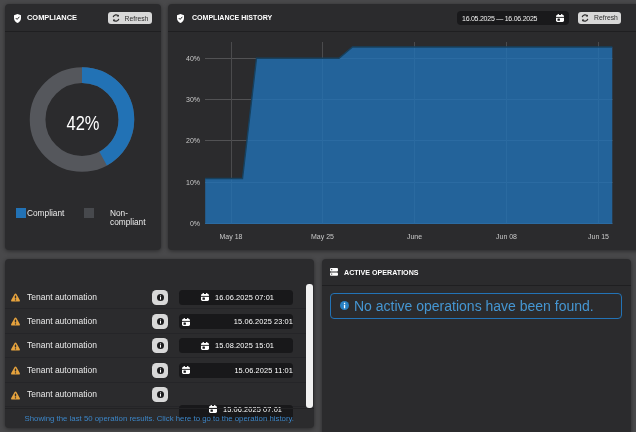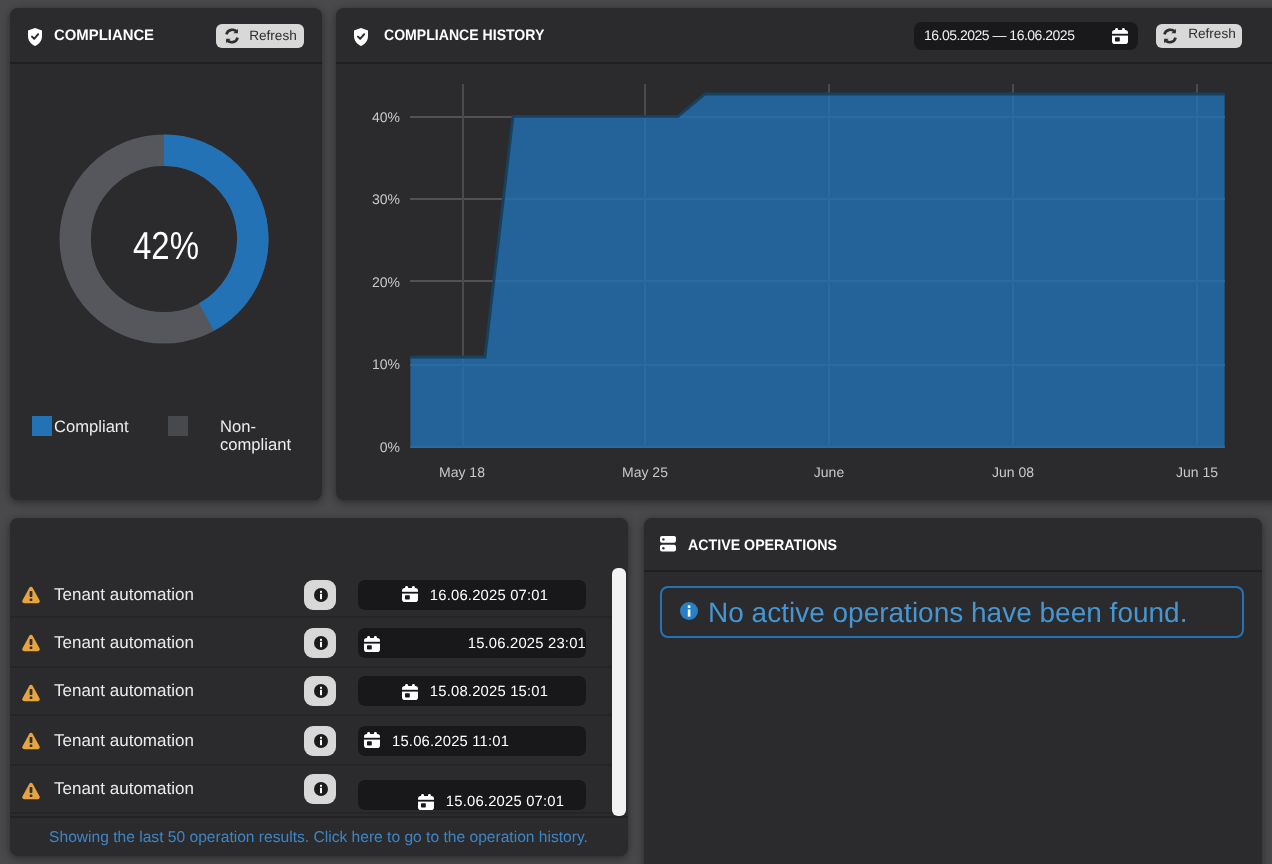--- a/index.html
+++ b/index.html
@@ -192,21 +192,21 @@
       <rect x="3.8" y="6.3" width="1.4" height="1.2" rx="0.4" fill="#2e2e30"></rect>
     </svg>
     <div style="position:absolute;left:22px;top:50%;transform:translateY(-50%) translateZ(0);color:#ebebeb;font-size:8.5px;white-space:nowrap">Tenant automation</div>
     <div style="position:absolute;left:147.2px;top:4.7px;width:15.8px;height:15px;background:#d8d8d8;border-radius:4.5px">
       <svg style="position:absolute;left:4.4px;top:4px" width="7" height="7" viewBox="0 0 7 7">
         <circle cx="3.5" cy="3.5" r="3.5" fill="#1b1b1d"></circle>
         <rect x="3" y="1.4" width="1" height="1" fill="#fff"></rect>
         <rect x="3" y="2.9" width="1" height="2.7" fill="#fff"></rect>
       </svg>
     </div>
-    <div style="position:absolute;left:174px;top:4.7px;width:114px;height:15px;background:#18181a;border-radius:3.5px;display:flex;align-items:center;justify-content:flex-start;padding-left:3px">
+    <div style="position:absolute;left:174px;top:4.7px;width:114px;height:15px;background:#18181a;border-radius:3.5px;display:flex;align-items:center;justify-content:space-between;padding-left:3px">
       <svg width="8" height="8" viewBox="0 0 8 8" style="margin-right:6px">
         <rect x="0" y="1" width="8" height="7" rx="1.4" fill="#fff"></rect>
         <rect x="1.6" y="0" width="1.4" height="2" rx="0.6" fill="#fff"></rect>
         <rect x="5" y="0" width="1.4" height="2" rx="0.6" fill="#fff"></rect>
         <rect x="0" y="2.9" width="8" height="0.9" fill="#18181a"></rect>
         <rect x="1.5" y="4.6" width="2.4" height="2.2" rx="0.4" fill="#18181a"></rect>
       </svg>
       <span style="color:#fff;font-size:7.4px;letter-spacing:0.1px;transform:translateZ(0)">15.06.2025 11:01</span>
     </div>
   </div>
@@ -217,21 +217,21 @@
       <rect x="3.8" y="6.3" width="1.4" height="1.2" rx="0.4" fill="#2e2e30"></rect>
     </svg>
     <div style="position:absolute;left:22px;top:50%;transform:translateY(-50%) translateZ(0);color:#ebebeb;font-size:8.5px;white-space:nowrap">Tenant automation</div>
     <div style="position:absolute;left:147.2px;top:4.7px;width:15.8px;height:15px;background:#d8d8d8;border-radius:4.5px">
       <svg style="position:absolute;left:4.4px;top:4px" width="7" height="7" viewBox="0 0 7 7">
         <circle cx="3.5" cy="3.5" r="3.5" fill="#1b1b1d"></circle>
         <rect x="3" y="1.4" width="1" height="1" fill="#fff"></rect>
         <rect x="3" y="2.9" width="1" height="2.7" fill="#fff"></rect>
       </svg>
     </div>
-    <div style="position:absolute;left:174px;top:7px;width:114px;height:15px;background:#18181a;border-radius:3.5px;display:flex;align-items:flex-end;justify-content:center;padding-left:19px">
+    <div style="position:absolute;left:174px;top:22px;width:114px;height:15px;background:#18181a;border-radius:3.5px;display:flex;align-items:flex-start;justify-content:center;padding-left:19px">
       <svg width="8" height="8" viewBox="0 0 8 8" style="margin-right:6px">
         <rect x="0" y="1" width="8" height="7" rx="1.4" fill="#fff"></rect>
         <rect x="1.6" y="0" width="1.4" height="2" rx="0.6" fill="#fff"></rect>
         <rect x="5" y="0" width="1.4" height="2" rx="0.6" fill="#fff"></rect>
         <rect x="0" y="2.9" width="8" height="0.9" fill="#18181a"></rect>
         <rect x="1.5" y="4.6" width="2.4" height="2.2" rx="0.4" fill="#18181a"></rect>
       </svg>
       <span style="color:#fff;font-size:7.4px;letter-spacing:0.1px;transform:translateZ(0)">15.06.2025 07:01</span>
     </div>
   </div>

